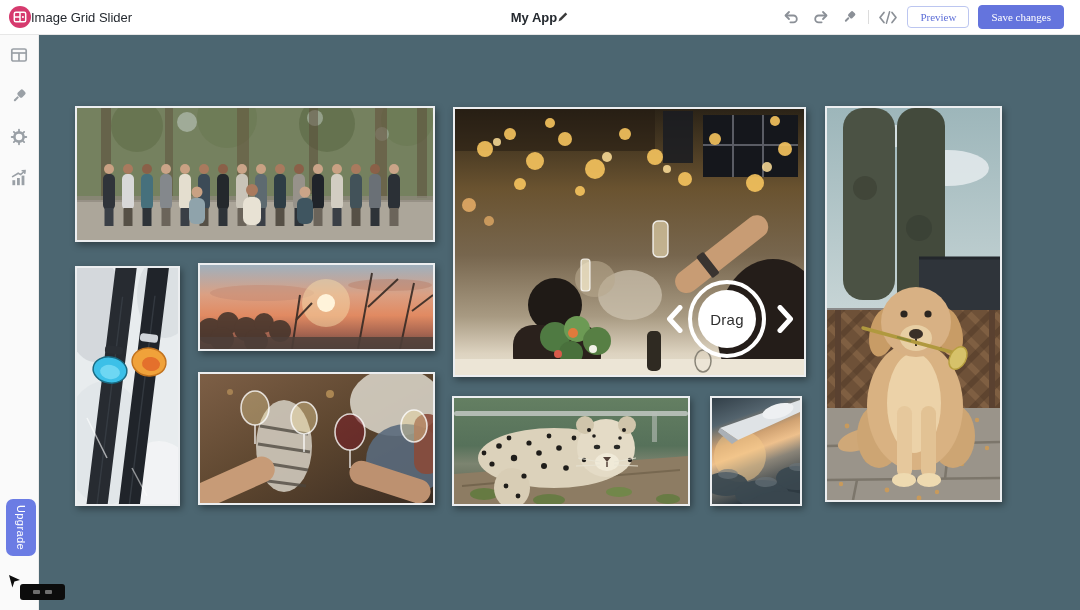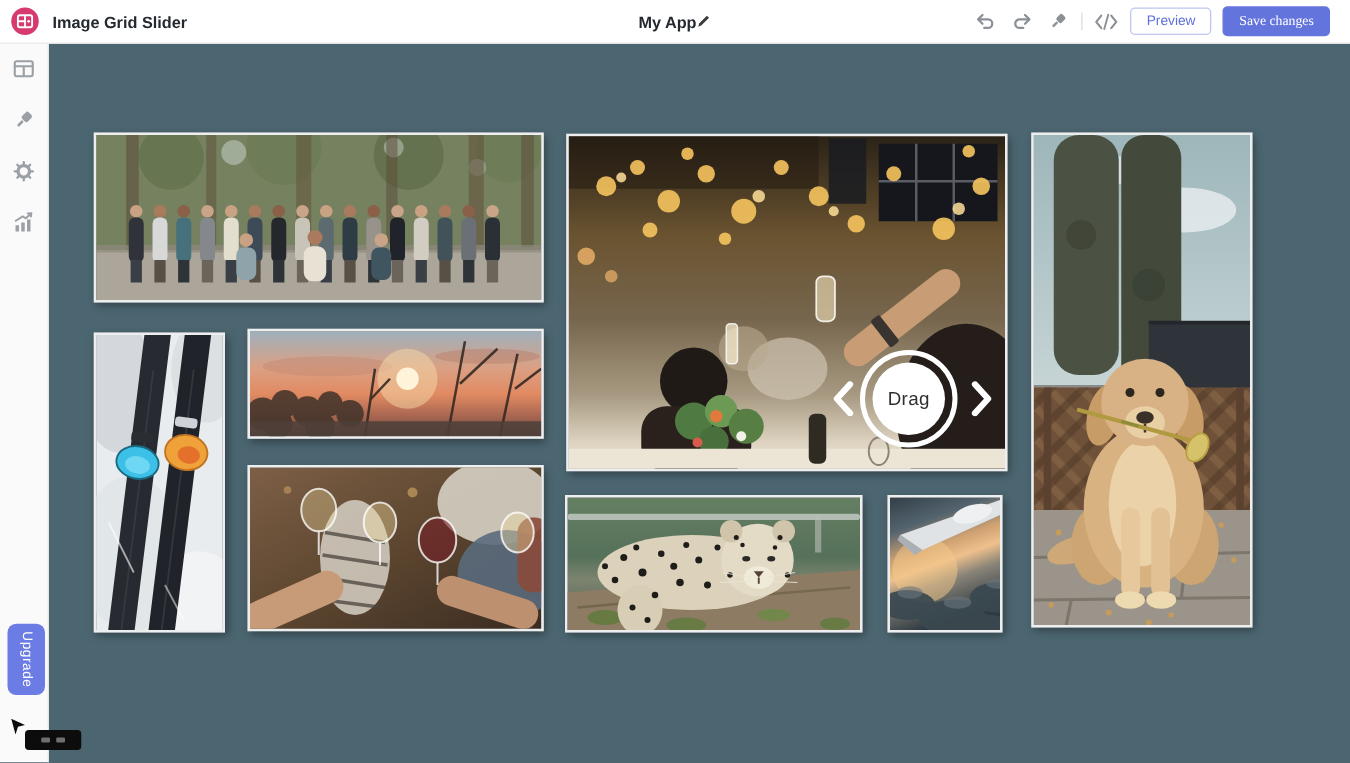--- a/index.html
+++ b/index.html
@@ -4,28 +4,28 @@
 <style>
   html,body{margin:0;padding:0}
   body{width:1080px;height:610px;overflow:hidden;position:relative;
        font-family:"Liberation Sans",sans-serif;background:#4c6671}
 
   
   .topbar{position:absolute;top:0;left:0;right:0;height:34px;background:#fff;
           border-bottom:1px solid #e7e7e7;display:flex;align-items:center;z-index:40}
   .logo{width:22px;height:22px;border-radius:50%;background:#d63a6e;margin-left:9px;
         display:flex;align-items:center;justify-content:center;flex:0 0 auto}
-  .app-title{font-size:13px;font-weight:700;color:#24292f;margin-left:11px;white-space:nowrap}
+  .app-title{font-size:13px;font-weight:400;color:#24292f;white-space:nowrap}
   .center-name{position:absolute;left:50%;transform:translateX(-50%);display:flex;
                align-items:center;gap:0;font-size:13px;font-weight:600;color:#24292f}
   .tb-right{margin-left:auto;display:flex;align-items:center;gap:9px;padding-right:16px}
   .icon-btn{width:20px;height:20px;display:flex;align-items:center;justify-content:center;cursor:pointer}
   .vdiv{width:1px;height:14px;background:#dcdcdc}
   .btn-preview{font-size:11px;color:#5f70d8;background:#fff;border:1px solid #bcc6f0;
-               border-radius:4px;padding:4px 12px;cursor:pointer;font-family:Liberation Sans, sans-serif}
+               border-radius:4px;padding:4px 12px;cursor:pointer;font-family:Liberation Serif, serif}
   .btn-save{font-size:11px;color:#fff;background:#6474dd;border:1px solid #6474dd;
             border-radius:4px;padding:5px 12px;cursor:pointer;font-family:Liberation Serif, serif}
 
   
   .sidebar{position:absolute;top:34px;left:0;bottom:0;width:38px;background:#fafafa;
            border-right:1px solid #ebebeb;z-index:30}
   .side-icons{display:flex;flex-direction:column;align-items:center;gap:19px;padding-top:10px}
   .side-icons .icon-btn{width:22px;height:22px}
   .upgrade{position:absolute;left:6px;top:465px;width:30px;height:57px;background:#6b7ce4;
            border:none;border-radius:7px;color:#fff;font-size:11px;letter-spacing:.4px;

